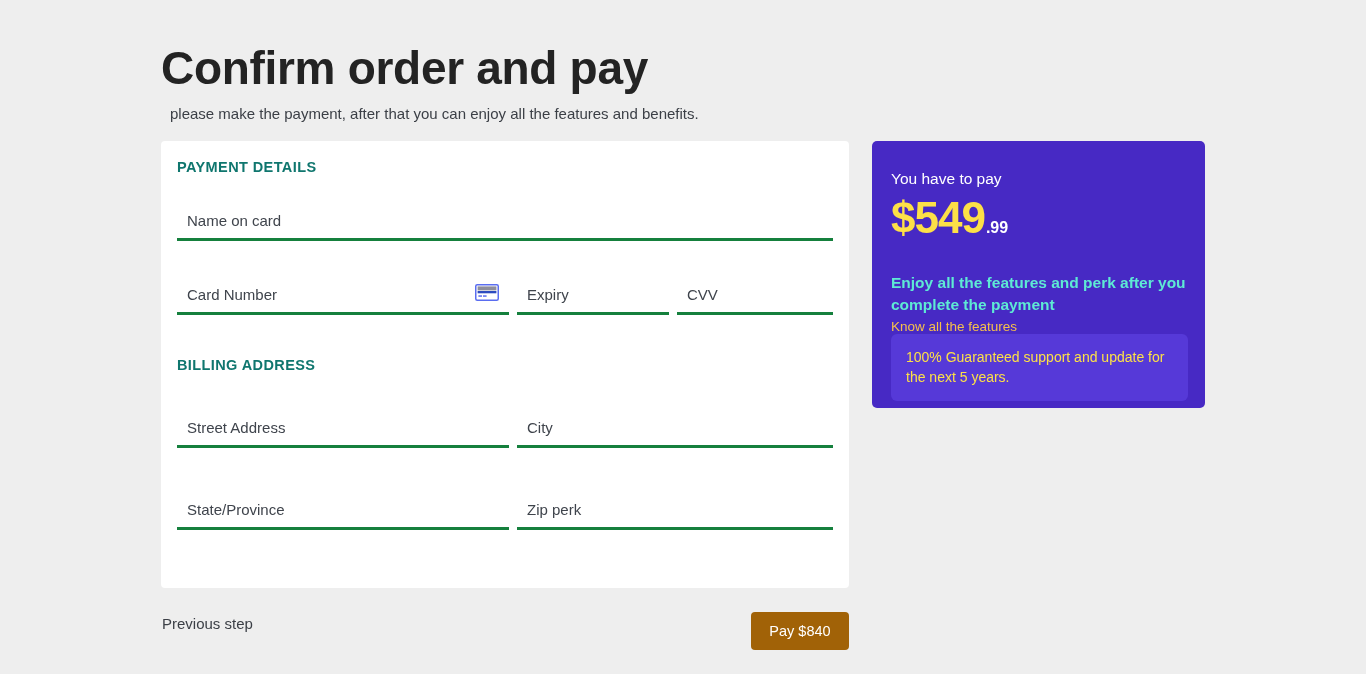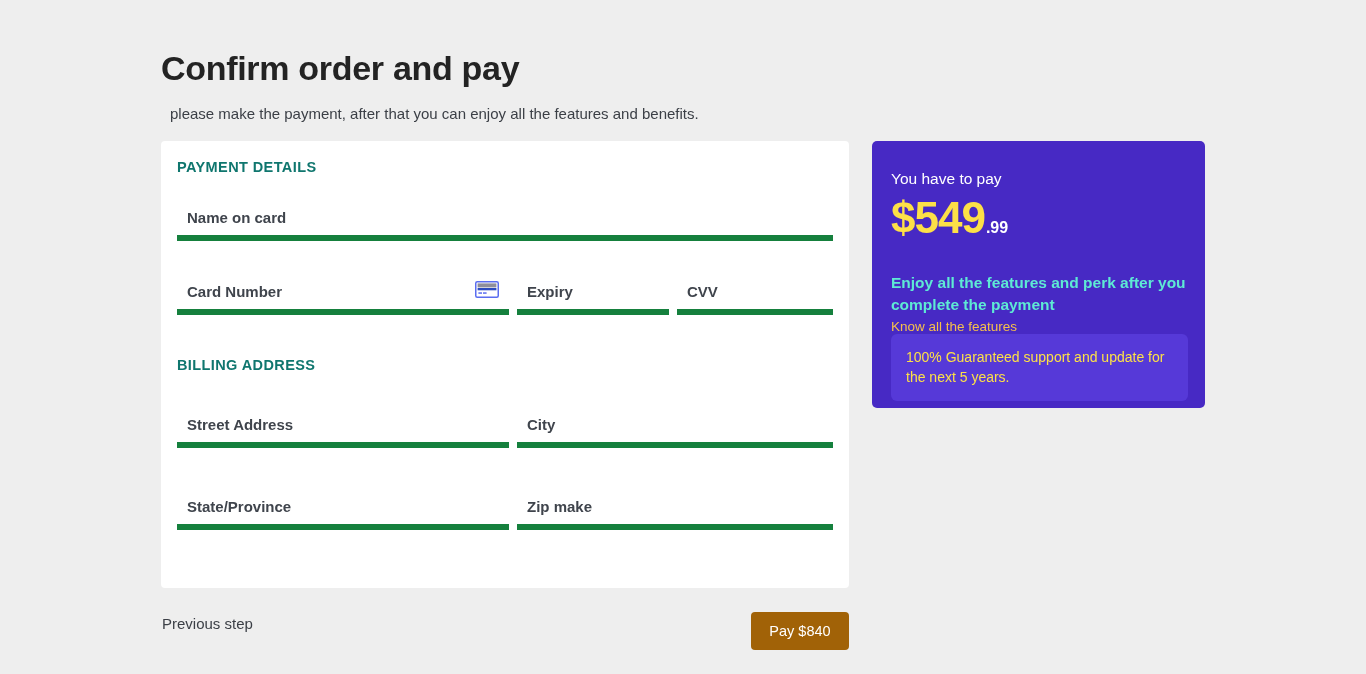--- a/index.html
+++ b/index.html
@@ -22,21 +22,21 @@
     left: 0; top: 0;
     width: 1366px;
     height: 674px;
   }
 
   
   .page-title {
     position: absolute;
     left: 161px;
     top: 46px;
-    font-size: 34px;
+    font-size: 46px;
     font-weight: 700;
     letter-spacing: -0.3px;
     color: #232323;
     line-height: 44px;
     margin: 0;
   }
   .page-subtitle {
     position: absolute;
     left: 162px;
     top: 96px;
@@ -64,22 +64,21 @@
     font-weight: 700;
     letter-spacing: 0.4px;
     color: #0f766e;
   }
   .section-head.payment { left: 16px; top: 18px; }
   .section-head.billing { left: 16px; top: 216px; }
 
   .field {
     position: absolute;
     height: 44px;
-    border-bottom: 6px solid #15803d;
-    font-weight: bold;
+    border-bottom: 3px solid #15803d;
   }
   .field .ph {
     position: absolute;
     left: 10px;
     bottom: 9px;
     font-size: 15px;
     color: #3f444c;
     white-space: nowrap;
     pointer-events: none;
   }
@@ -242,21 +241,21 @@
 
     <div class="field f-city">
       <span class="ph">City</span>
     </div>
 
     <div class="field f-state">
       <span class="ph">State/Province</span>
     </div>
 
     <div class="field f-zip">
-      <span class="ph">Zip make</span>
+      <span class="ph">Zip perk</span>
     </div>
 
   </div>
 
   <div class="summary">
     <p class="summary-label">You have to pay</p>
     <div class="price-row">
       <span class="price-main">$549</span><span class="price-cents">.99</span>
     </div>
     <p class="summary-copy">Enjoy all the features and perk after you complete the payment</p>

